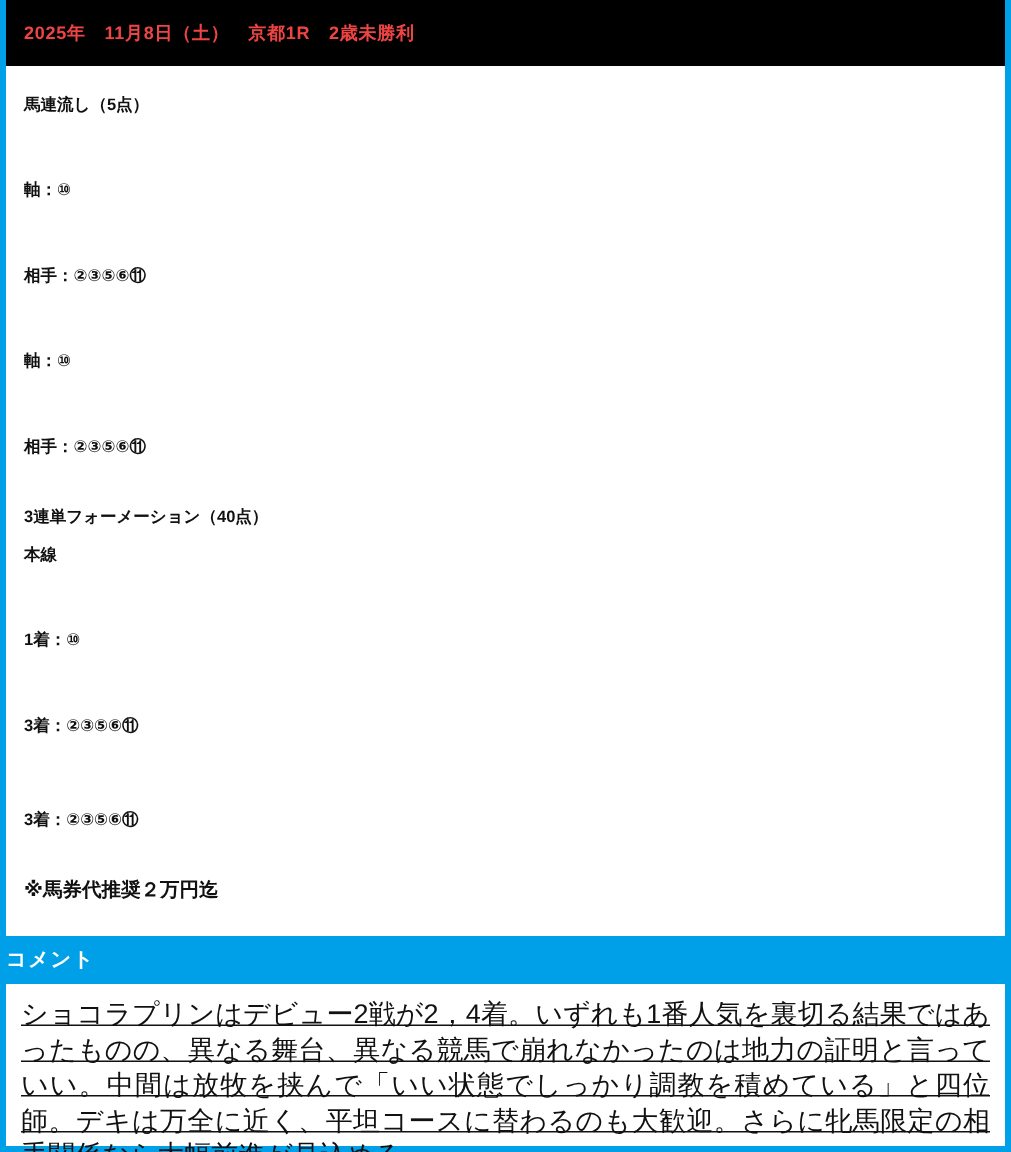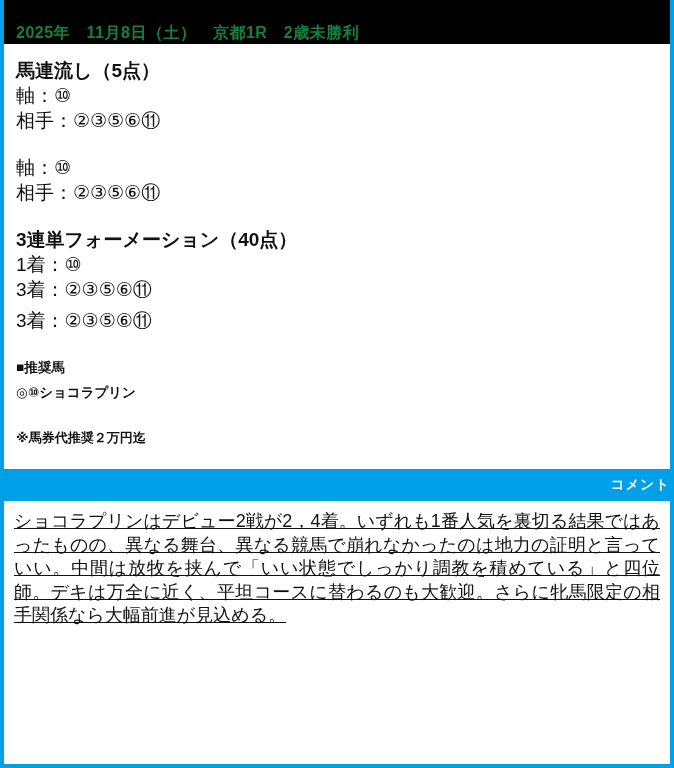--- a/index.html
+++ b/index.html
@@ -19,48 +19,49 @@
     width: 674px;
     height: 768px;
     box-sizing: border-box;
     border-left: 4px solid #00a0e9;
     border-right: 4px solid #00a0e9;
     border-bottom: 4px solid #00a0e9;
     background: #ffffff;
   }
   .header {
     background: #000000;
-    color: #15803d;
+    color: #ef4444;
     height: 44px;
     display: flex;
-    align-items: flex-end;
+    align-items: center;
     padding: 0 12px;
     box-sizing: border-box;
-    font-size: 16px;
+    font-size: 12px;
     font-weight: bold;
     letter-spacing: 0.5px;
   }
   .header .title-text {
     white-space: nowrap;
   }
   .content {
     padding: 14px 12px 0 12px;
     box-sizing: border-box;
   }
   .block {
     margin-bottom: 22px;
   }
   .line {
-    font-size: 19px;
+    font-size: 11px;
     line-height: 25px;
     font-weight: bold;
     white-space: nowrap;
   }
   .line.sub {
-    font-weight: normal;
+    font-weight: bold;
+    margin-top: 32px;
   }
   .spacer-sm { height: 6px; }
   .rec-head {
     font-size: 13.5px;
     line-height: 25px;
     font-weight: bold;
   }
   .rec-horse {
     font-size: 13.5px;
     line-height: 25px;
@@ -69,21 +70,21 @@
   .note {
     font-size: 13px;
     line-height: 22px;
     margin-top: 20px;
     margin-bottom: 20px;
     font-weight: bold;
   }
   .comment-bar {
     background: #00a0e9;
     color: #ffffff;
-    text-align: right;
+    text-align: left;
     font-size: 13.5px;
     font-weight: bold;
     padding: 7px 0;
     letter-spacing: 1px;
   }
   .comment-body {
     font-size: 18px;
     line-height: 23.5px;
     padding: 9px 10px 0 10px;
     text-align: justify;
@@ -108,30 +109,27 @@
       <div class="line sub">相手：②③⑤⑥⑪</div>
     </div>
 
     <div class="block">
       <div class="line sub">軸：⑩</div>
       <div class="line sub">相手：②③⑤⑥⑪</div>
     </div>
 
     <div class="block">
       <div class="line">3連単フォーメーション（40点）</div>
+      <div class="line">本線</div>
       <div class="line sub">1着：⑩</div>
       <div class="line sub">3着：②③⑤⑥⑪</div>
       <div class="spacer-sm"></div>
       <div class="line sub">3着：②③⑤⑥⑪</div>
     </div>
 
-    <div class="block">
-      <div class="rec-head">■推奨馬</div>
-      <div class="rec-horse">◎⑩ショコラプリン</div>
-    </div>
 
     <div class="note">※馬券代推奨２万円迄</div>
   </div>
 
   <div class="comment-bar">コメント</div>
   <div class="comment-body">ショコラプリンはデビュー2戦が2，4着。いずれも1番人気を裏切る結果ではあったものの、異なる舞台、異なる競馬で崩れなかったのは地力の証明と言っていい。中間は放牧を挟んで「いい状態でしっかり調教を積めている」と四位師。デキは万全に近く、平坦コースに替わるのも大歓迎。さらに牝馬限定の相手関係なら大幅前進が見込める。</div>
 
 </div>
 
 </body></html>

